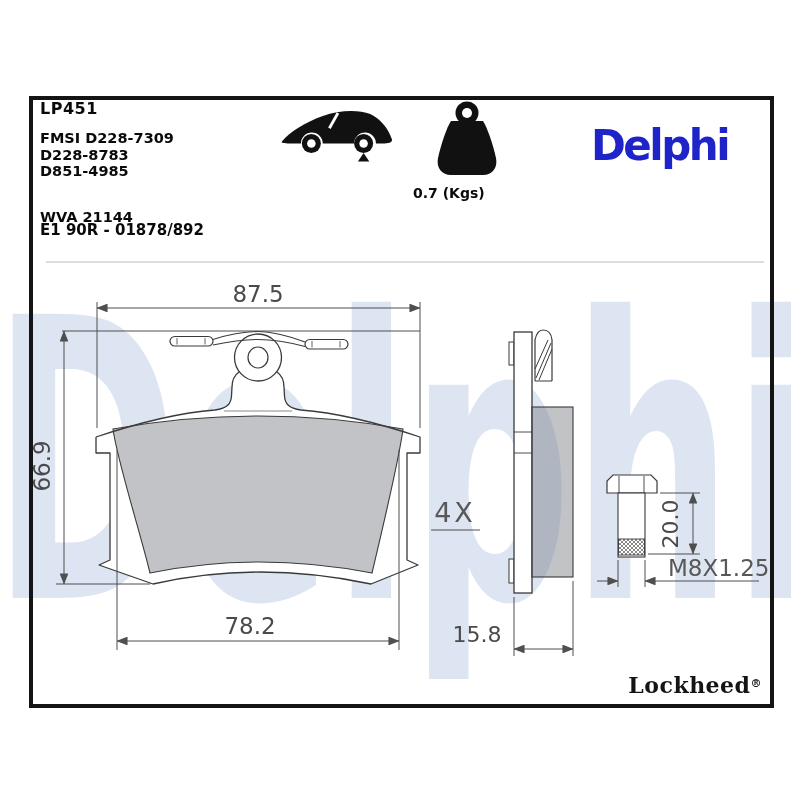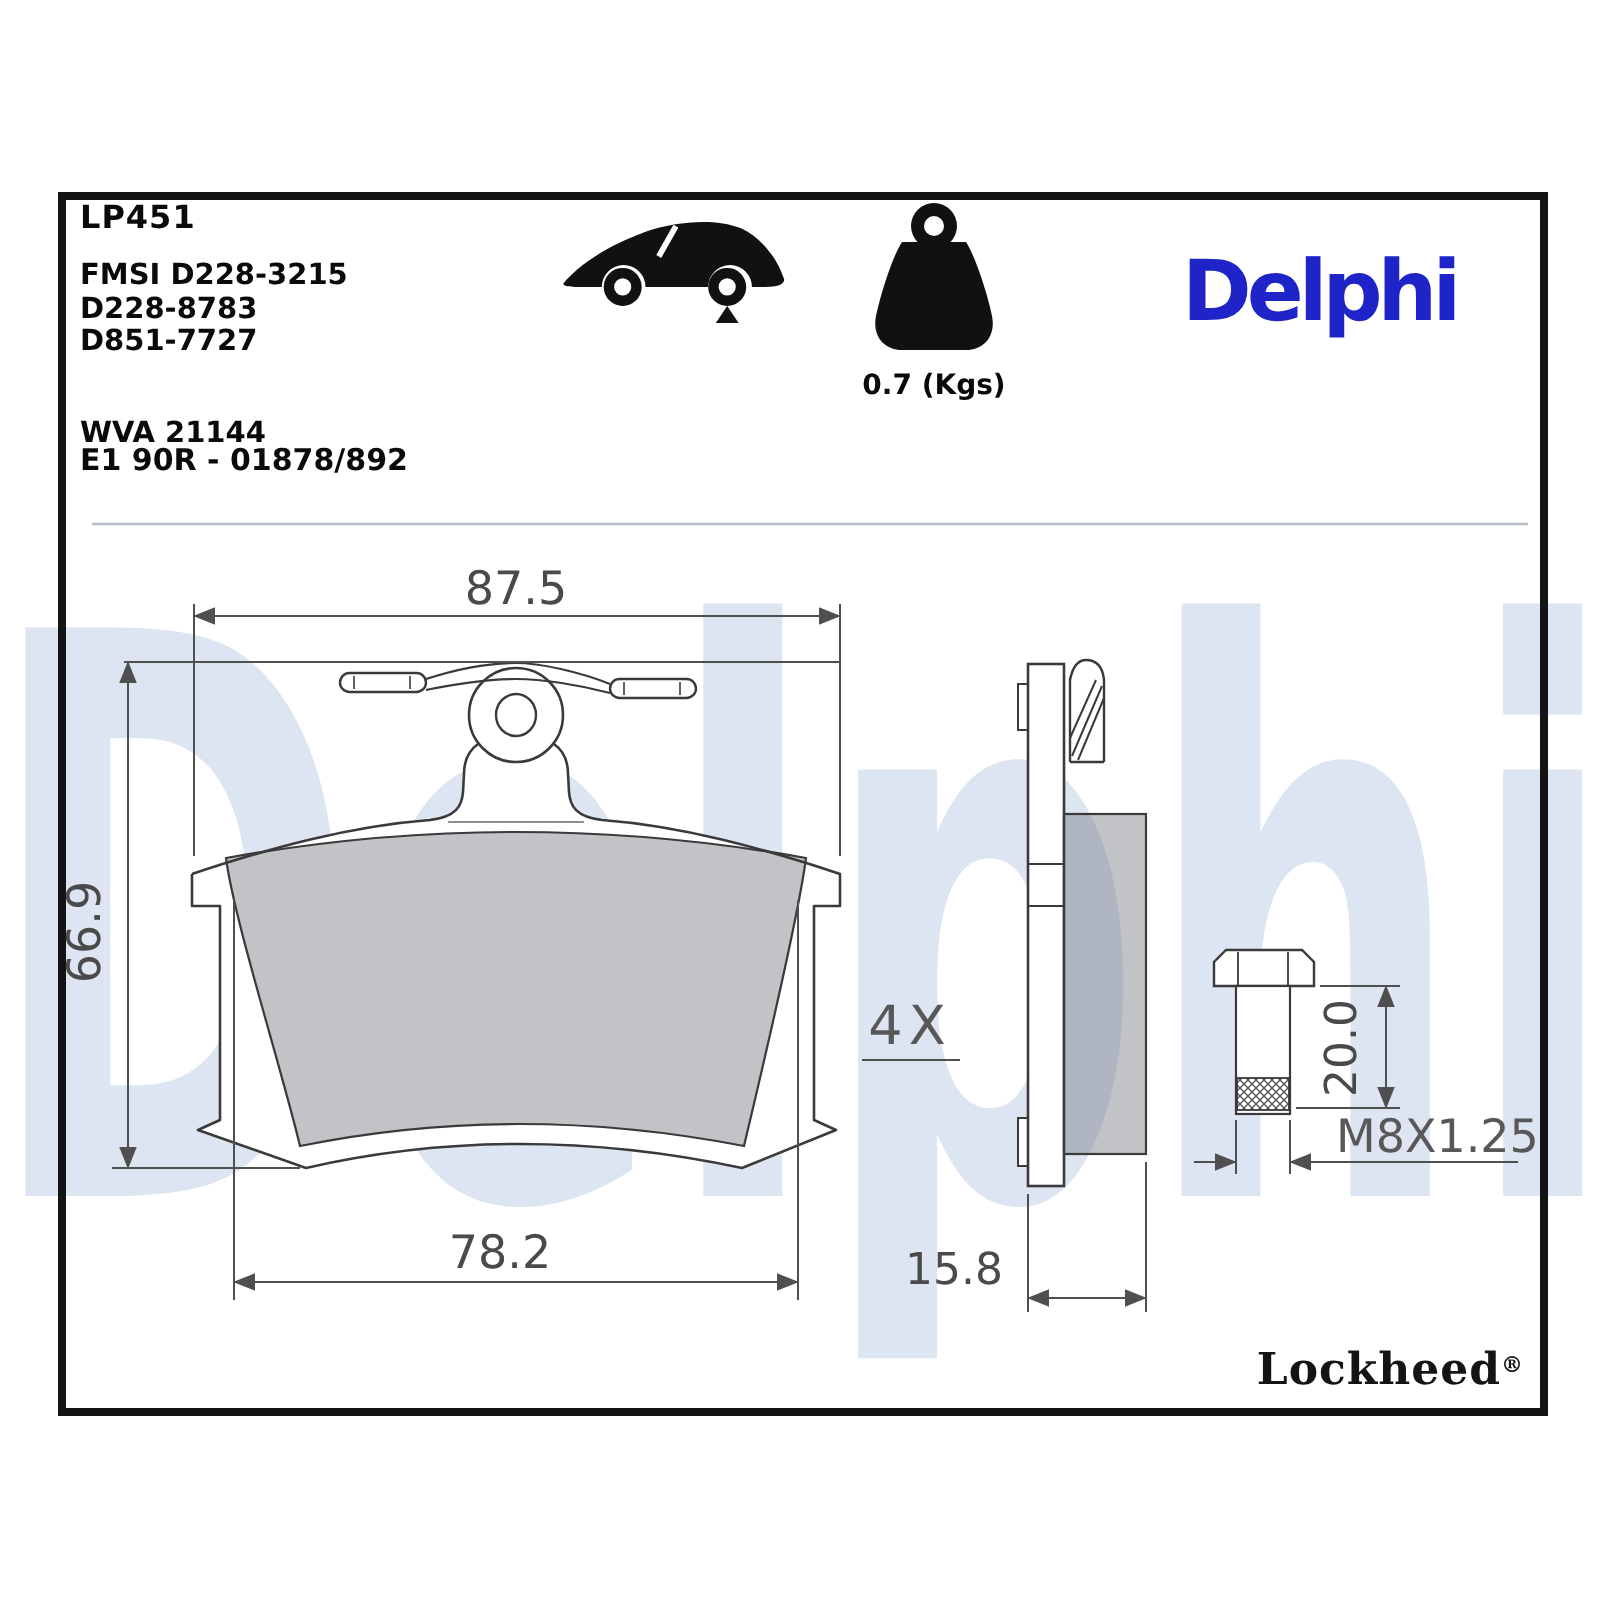--- a/index.html
+++ b/index.html
@@ -9,21 +9,21 @@
   .drawing-svg{position:absolute;left:0;top:0;width:800px;height:800px;}
   svg text{font-family:"DejaVu Sans",sans-serif;}
 
   .part-number{left:40px;top:99px;font-size:16px;font-weight:bold;letter-spacing:0.5px;}
   .fmsi-block{left:40px;top:130px;font-size:14.5px;font-weight:bold;line-height:16.5px;}
   .wva{left:40px;top:189px;font-size:14.5px;font-weight:bold;margin-top:20px;}
   .approval{left:40px;top:221px;font-size:15px;font-weight:bold;}
 
   .car-icon-box{left:280px;top:103px;width:114px;height:60px;}
   .weight-icon-box{left:427px;top:100px;width:80px;height:84px;}
-  .weight-label{left:413px;top:185px;width:108px;text-align:center;
+  .weight-label{left:413px;top:185px;width:108px;
                 font-size:14px;font-weight:bold;}
 
   .delphi-logo{left:591px;top:121px;font-size:42px;font-weight:bold;
                letter-spacing:-2.5px;color:#1F24C8;}
   .lockheed-logo{right:38px;top:672px;font-size:22px;font-weight:bold;
                  font-family:"DejaVu Serif",serif;color:#141414;letter-spacing:0.5px;}
   .lockheed-logo sup{font-size:11px;vertical-align:6px;}
 </style>
 </head>
 <body>
@@ -127,23 +127,23 @@
       <text x="250" y="634" font-size="23" text-anchor="middle">78.2</text>
       <text x="477" y="642" font-size="22" text-anchor="middle">15.8</text>
       <text x="455" y="522" font-size="27" text-anchor="middle" letter-spacing="3" fill="#585858">4X</text>
       <text x="678" y="524" font-size="22" text-anchor="middle" transform="rotate(-90 678 524)">20.0</text>
       <text x="668" y="576" font-size="23" fill="#585858">M8X1.25</text>
     </g>
   </svg>
 
   <div class="abs part-number">LP451</div>
   <div class="abs fmsi-block">
-    <div>FMSI D228-3215</div>
+    <div>FMSI D228-7309</div>
     <div>D228-8783</div>
-    <div>D851-7727</div>
+    <div>D851-4985</div>
   </div>
   <div class="abs wva">WVA 21144</div>
   <div class="abs approval">E1 90R - 01878/892</div>
 
   <div class="abs car-icon-box">
     <svg viewBox="0 0 120 62" width="114" height="60">
       <path fill="#111" d="
         M 2,40 C 10,30 26,20 45,13 C 62,7 82,6 95,11 C 104,15 112,24 116,33
         L 118,38 C 118,41 114,42 108,42 L 101,42 A 11,11 0 0 0 78,42
         L 45,42 A 11,11 0 0 0 22,42 L 8,42 C 3,42 1,41 2,40 Z"></path>

